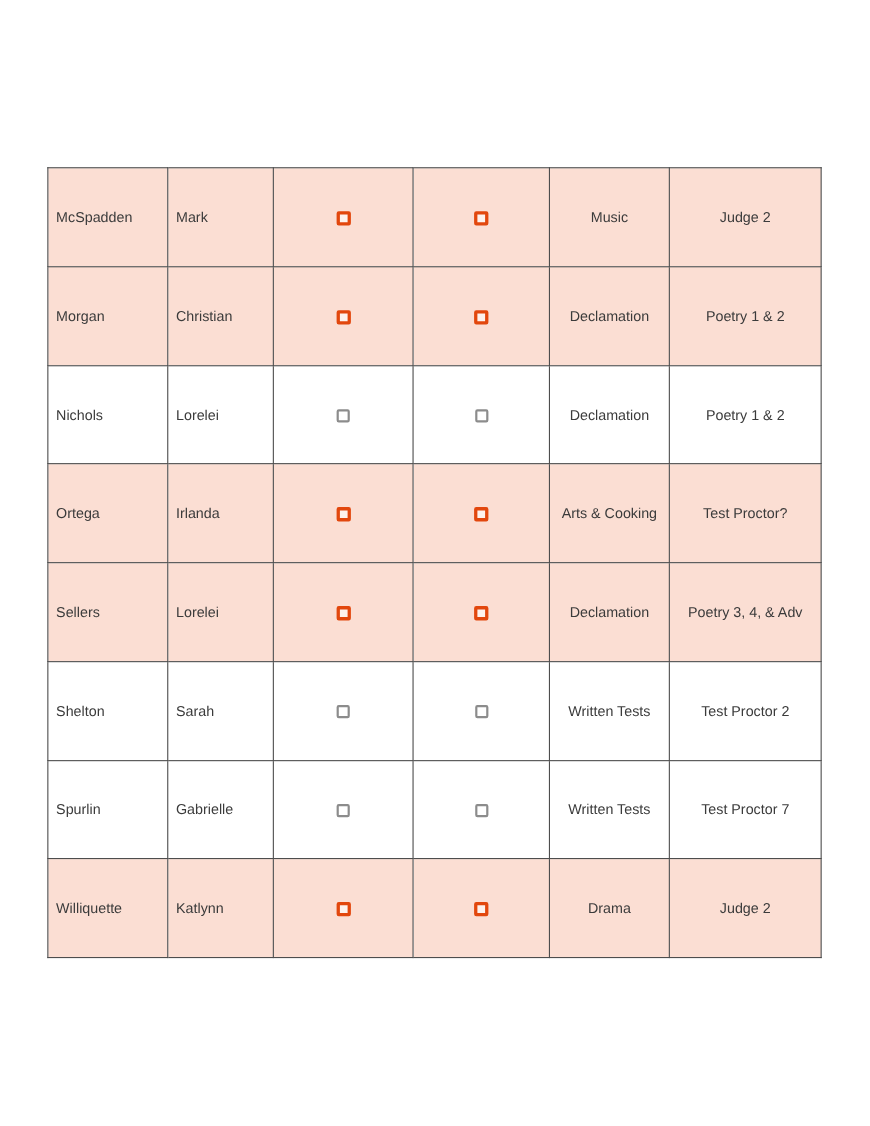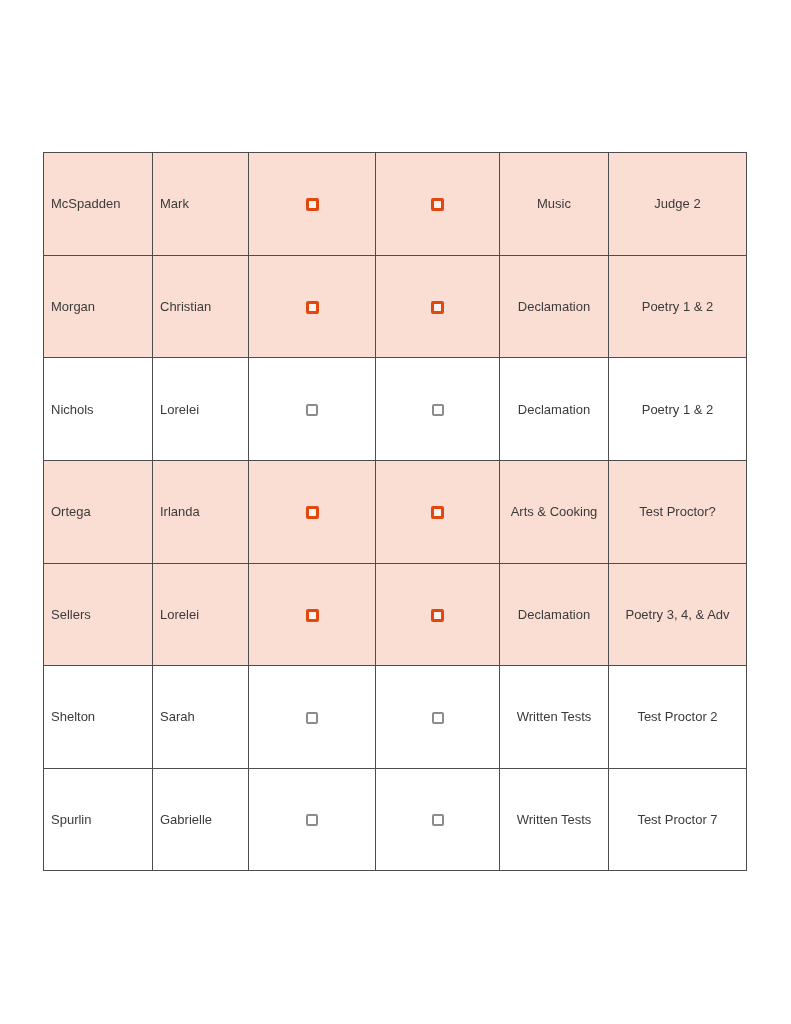--- a/index.html
+++ b/index.html
@@ -117,15 +117,23 @@
           <td class="cell-center">Test Proctor 2</td>
         </tr>
         <tr class="white">
           <td class="cell-left">Spurlin</td>
           <td class="cell-left">Gabrielle</td>
           <td class="cell-center"><span class="checkbox gray" role="checkbox" aria-checked="false"></span></td>
           <td class="cell-center"><span class="checkbox gray" role="checkbox" aria-checked="false"></span></td>
           <td class="cell-center">Written Tests</td>
           <td class="cell-center">Test Proctor 7</td>
         </tr>
+        <tr class="pink">
+          <td class="cell-left">Williquette</td>
+          <td class="cell-left">Katlynn</td>
+          <td class="cell-center"><span class="checkbox orange" role="checkbox" aria-checked="false"></span></td>
+          <td class="cell-center"><span class="checkbox orange" role="checkbox" aria-checked="false"></span></td>
+          <td class="cell-center">Drama</td>
+          <td class="cell-center">Judge 2</td>
+        </tr>
       </tbody>
   </table>
 </div>
 
 </body></html>

